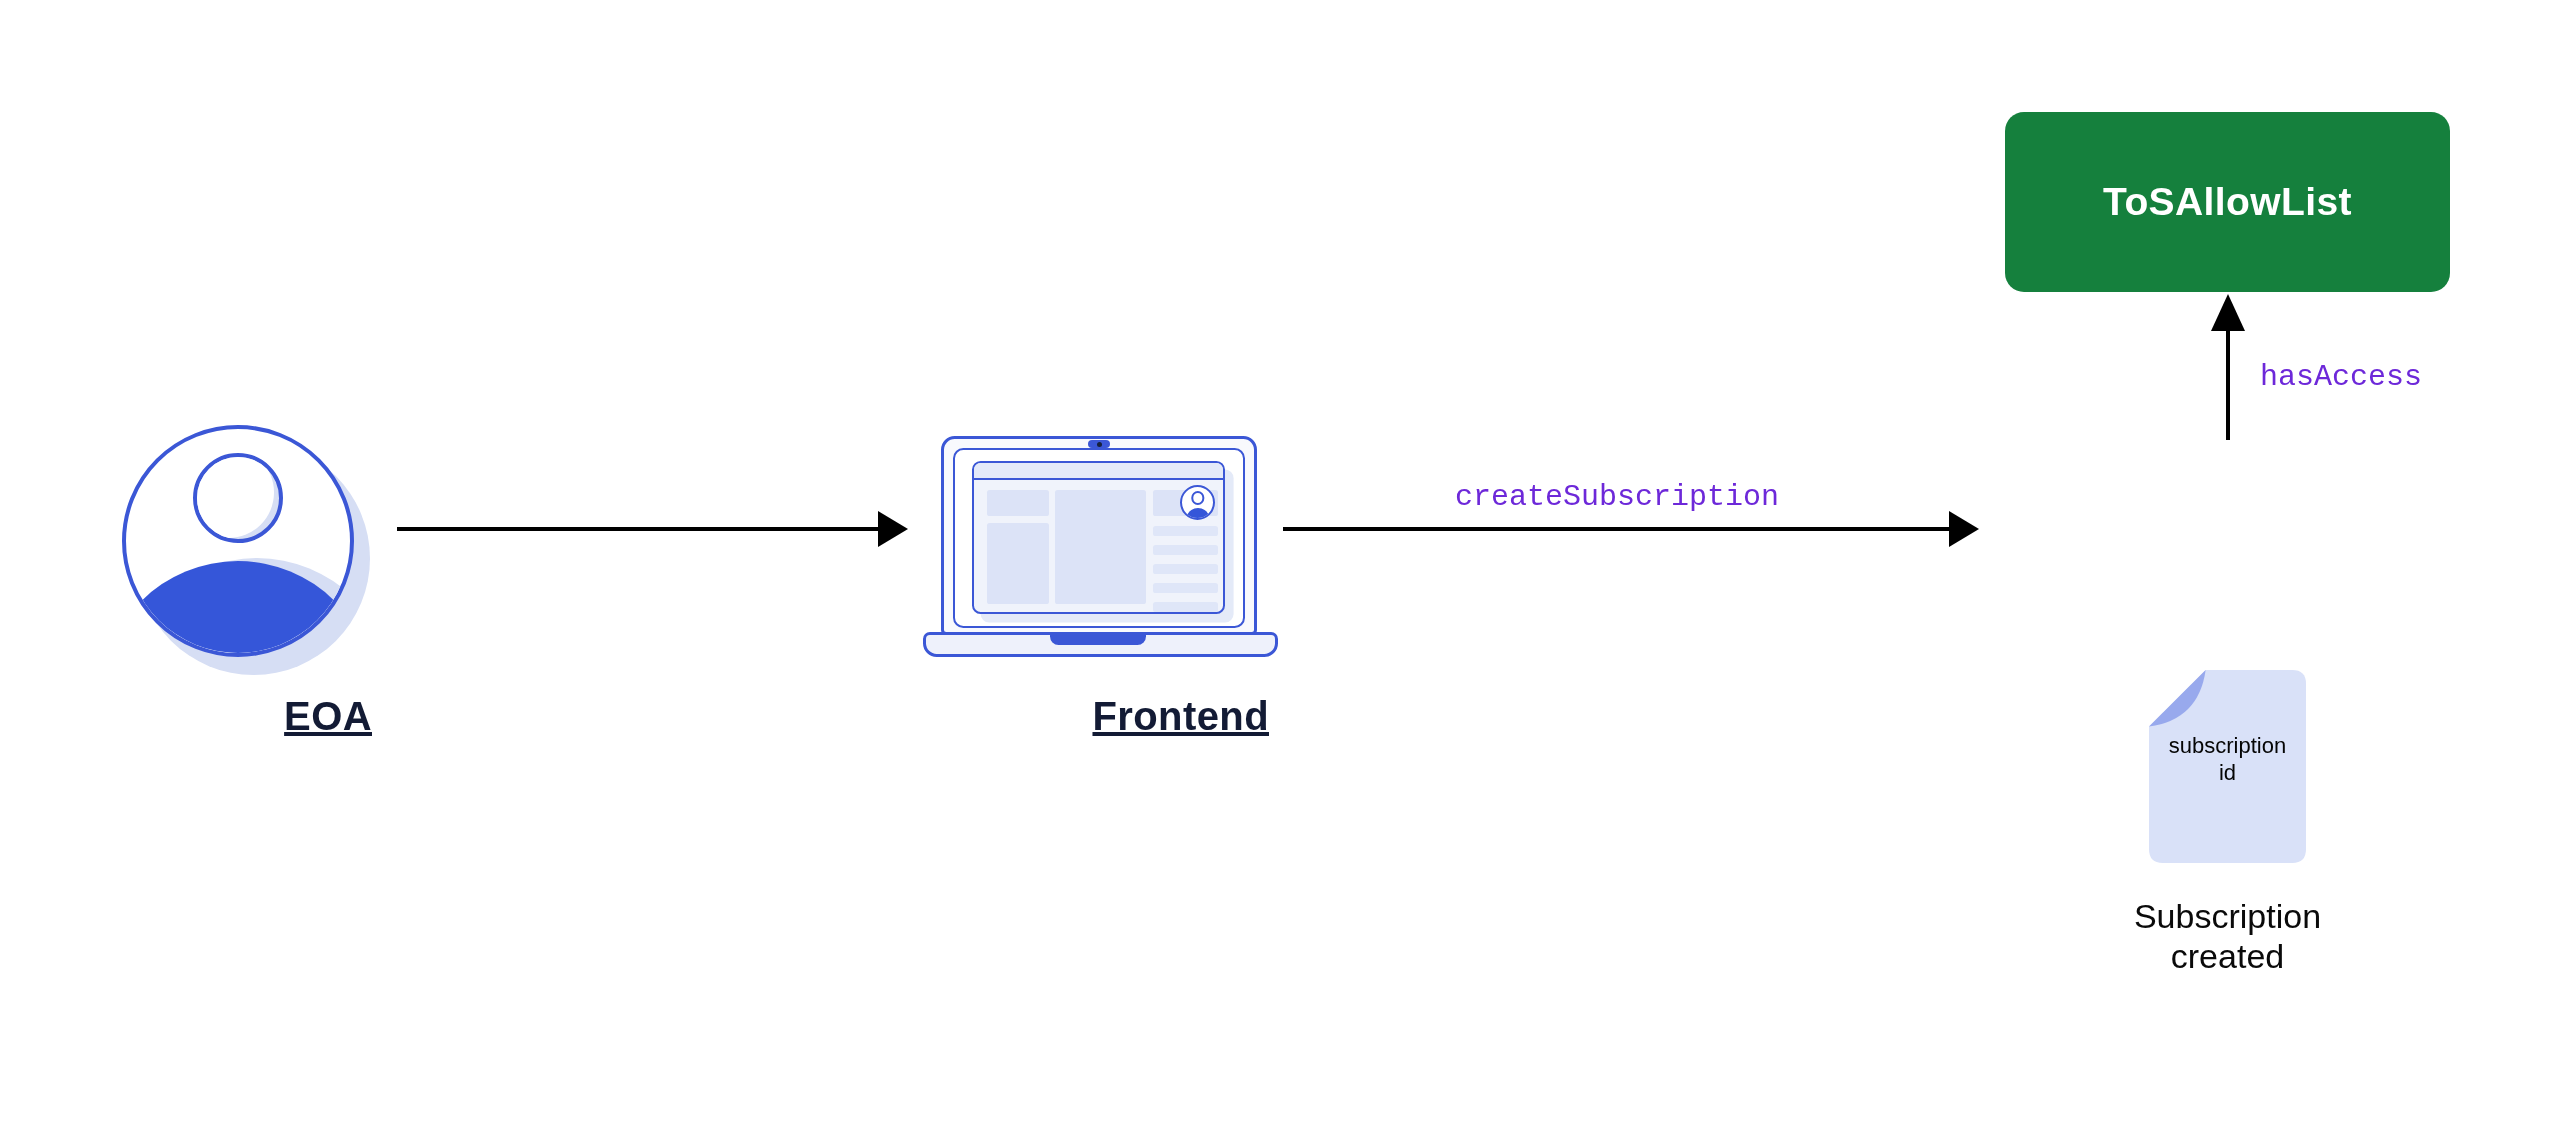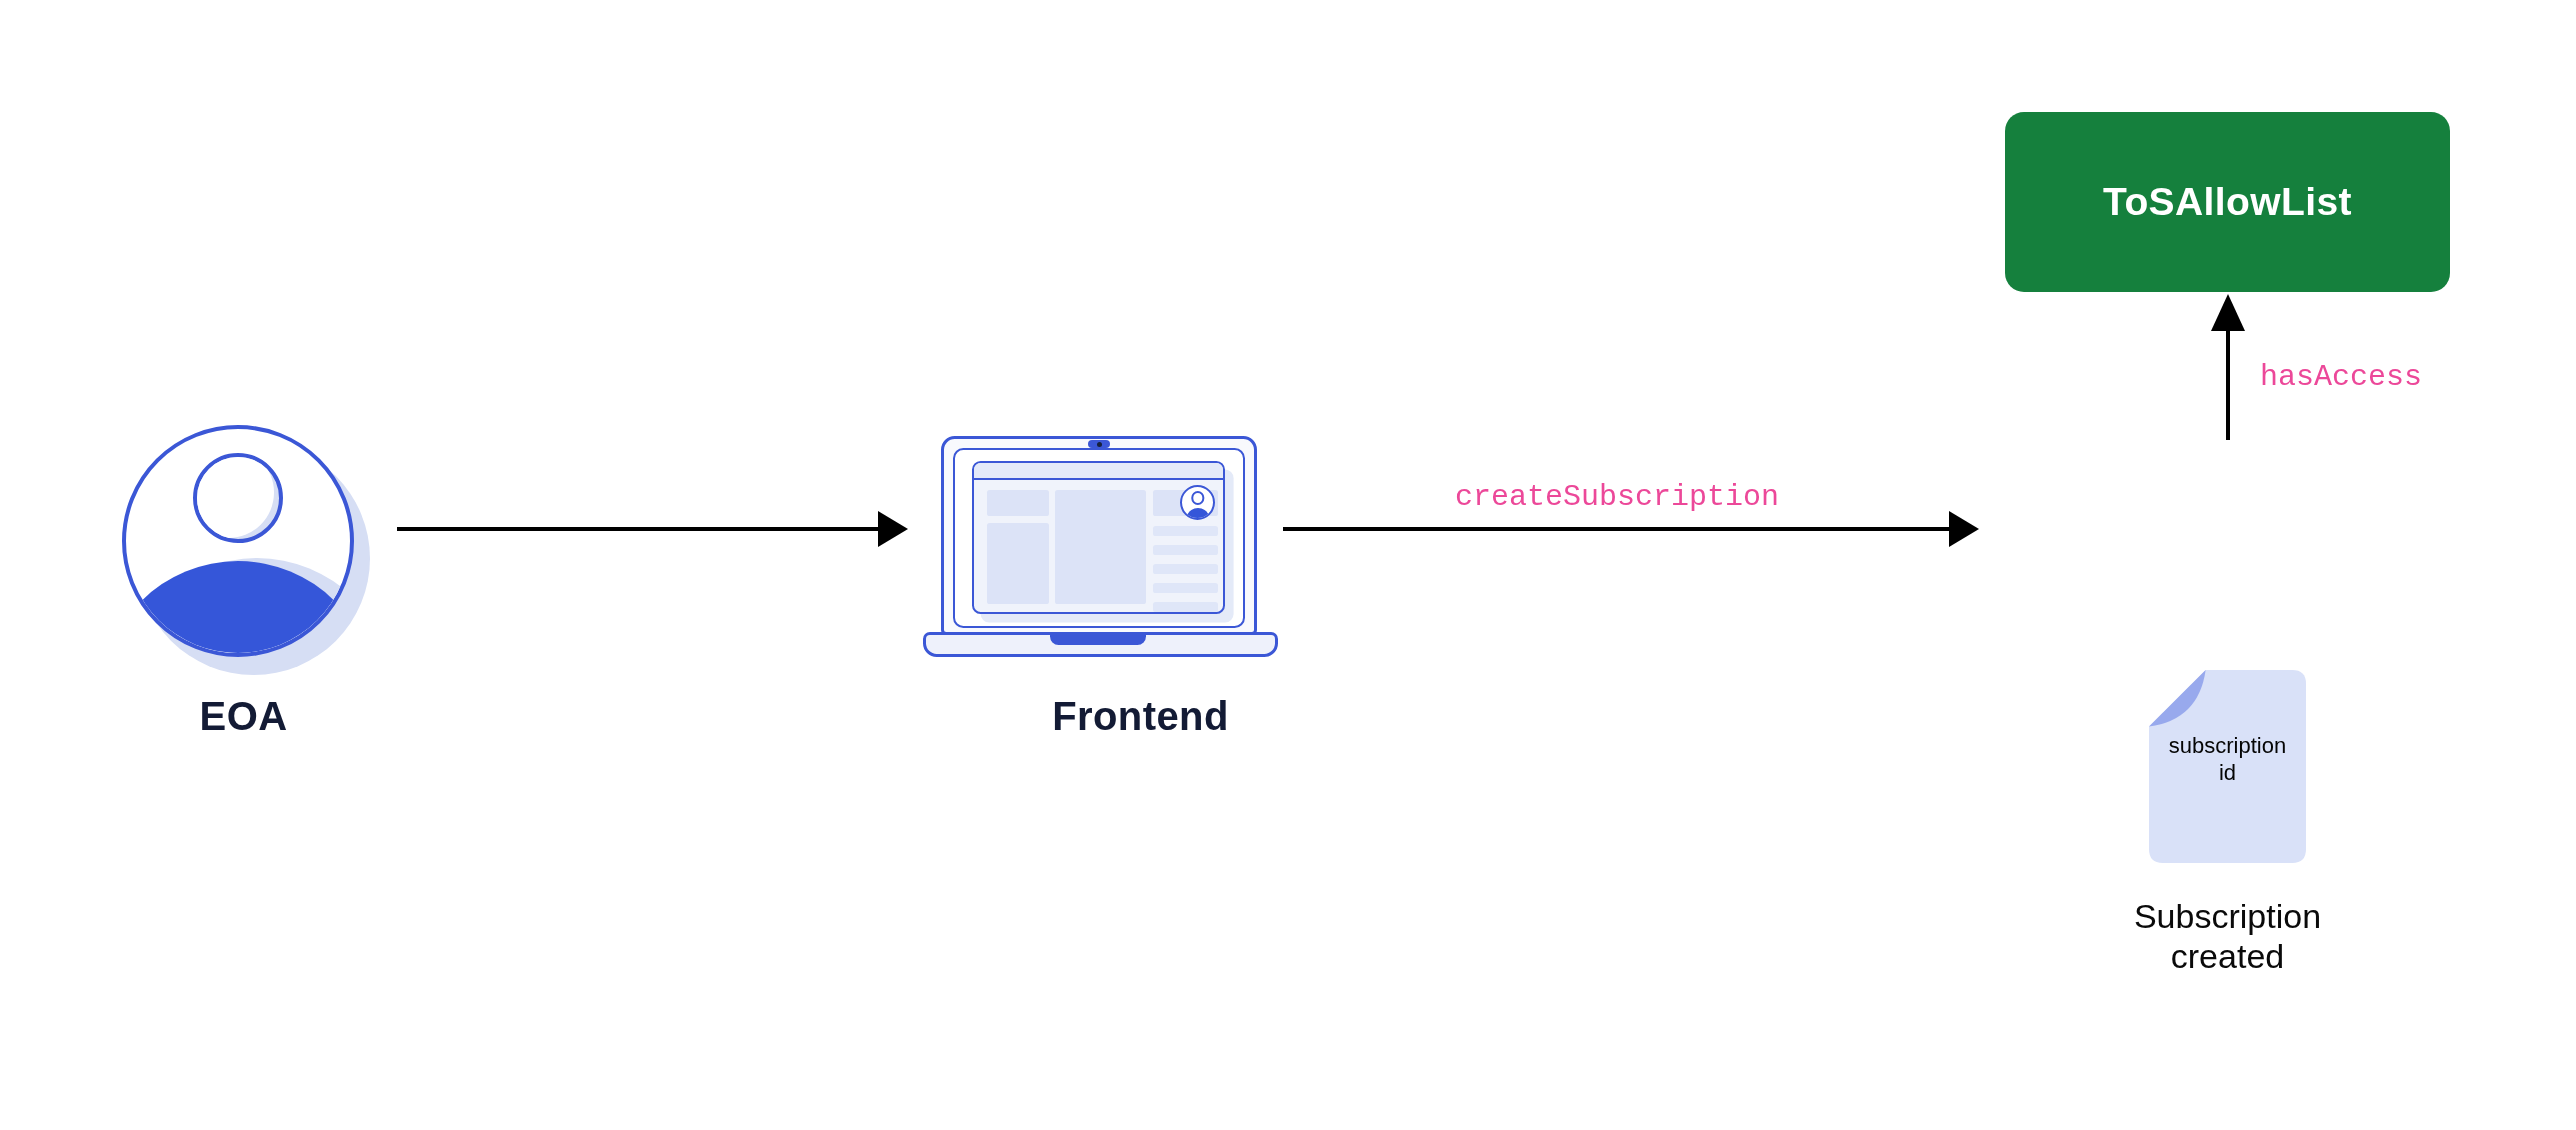--- a/index.html
+++ b/index.html
@@ -6,31 +6,32 @@
   .canvas {
     position: relative;
     width: 2576px;
     height: 1131px;
     background: #ffffff;
     overflow: hidden;
     font-family: "Liberation Sans", sans-serif;
   }
   .node-label {
     position: absolute;
-    text-align: center;
+    text-align: right;
     font-weight: bold;
     font-size: 40px;
     color: #131B35;
     letter-spacing: 0.4px;
+    text-decoration: underline;
   }
   .mono-label {
     position: absolute;
     font-family: "Liberation Mono", "DejaVu Sans Mono", monospace;
     font-size: 30px;
-    color: #ec4899;
+    color: #6d28d9;
     white-space: nowrap;
   }
   
   .harrow { position: absolute; height: 4.3px; background: #000; }
   .harrow .head {
     position: absolute; right: -30px; top: -16.3px;
     width: 0; height: 0;
     border-left: 30px solid #000;
     border-top: 18px solid transparent;
     border-bottom: 18px solid transparent;

